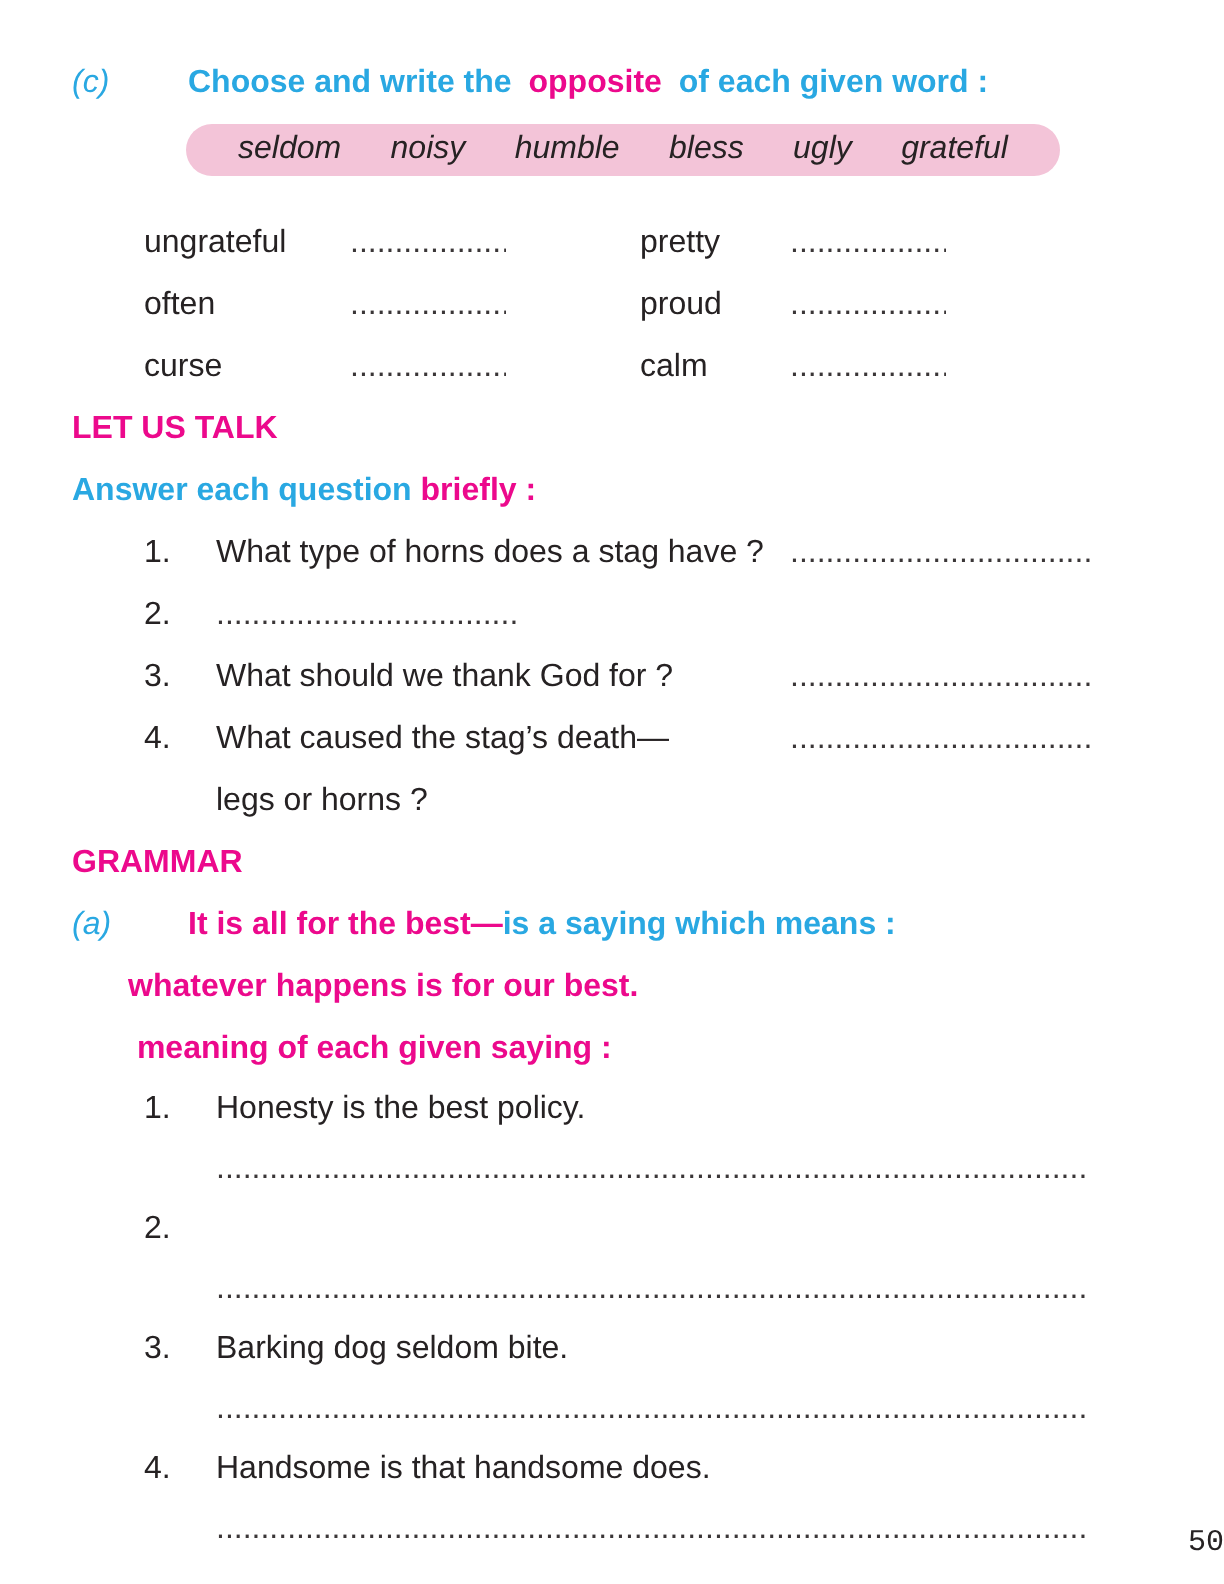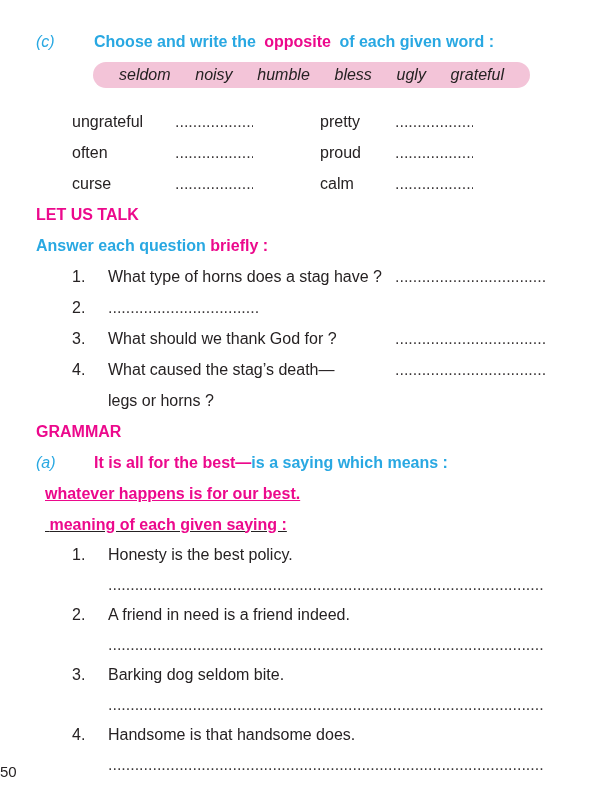--- a/index.html
+++ b/index.html
@@ -15,21 +15,21 @@
     overflow: hidden;
     box-sizing: border-box;
     padding-top: 26px;
   }
   .blue    { color: #29a8e2; }
   .magenta { color: #ec098c; }
   .bold    { font-weight: bold; margin-left: 22px; }
 
   .line { display: flex; align-items: center; height: 31px; }
   .indent1 { margin-left: 36px; }
-  .indent2 { margin-left: 45px; text-decoration: underline; }
+  .indent2 { margin-left: 64px; }
 
   .sec-label { width: 36px; flex: 0 0 36px; font-style: italic; }
   .heading-text span { margin-right: 4px; }
 
   
   .pill {
     margin: 5px 0 0 93px;
     width: 437px;
     height: 26px;
     background: #f3c4d8;
@@ -74,22 +74,23 @@
     margin-left: 108px;
     width: 437px;
     height: 30px; line-height: 30px;
     overflow: hidden; white-space: nowrap;
     color: #3a3637;
   }
 
   .page-number {
     position: absolute;
     bottom: 12px; left: 0; right: 0;
-    text-align: left;
+    text-align: right;
     font-size: 15px;
+    font-family: Liberation Mono, monospace;
   }
 </style>
 </head>
 <body>
 
 <div class="page">
 
   <div class="line">
     <span class="sec-label blue indent1" style="margin-left:36px">(c)</span>
     <span class="heading-text bold">
@@ -180,21 +181,20 @@
 
   <div>
     <div class="s-row">
       <span class="s-num">1.</span>
       <span>Honesty is the best policy.</span>
     </div>
     <div class="blank-l">........................................................................................................................................................</div>
 
     <div class="s-row">
       <span class="s-num">2.</span>
-      <span>A friend in need is a friend indeed.</span>
     </div>
     <div class="blank-l">........................................................................................................................................................</div>
 
     <div class="s-row">
       <span class="s-num">3.</span>
       <span>Barking dog seldom bite.</span>
     </div>
     <div class="blank-l">........................................................................................................................................................</div>
 
     <div class="s-row">

